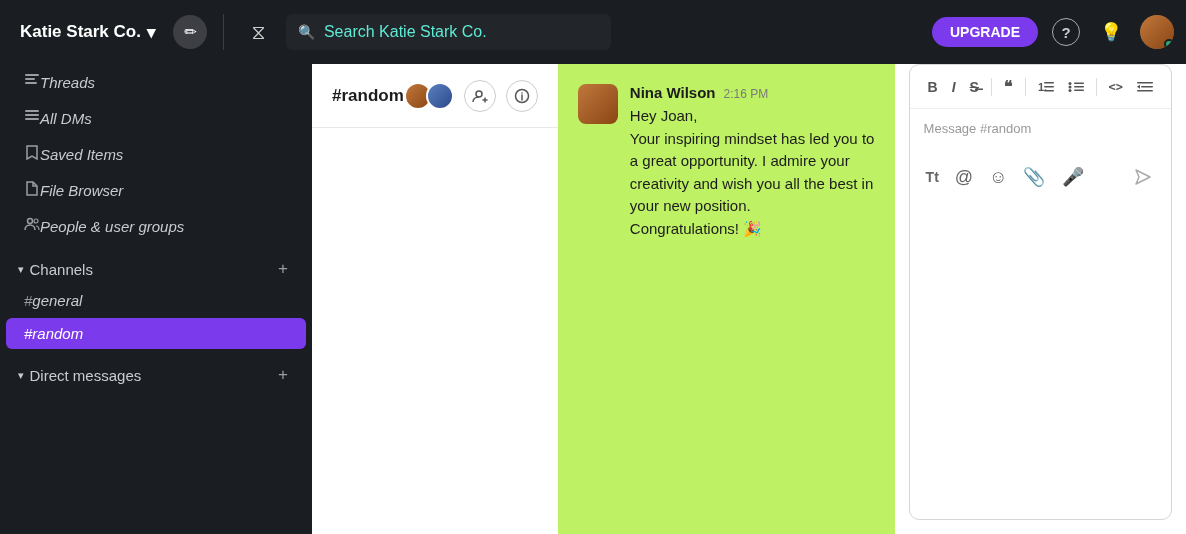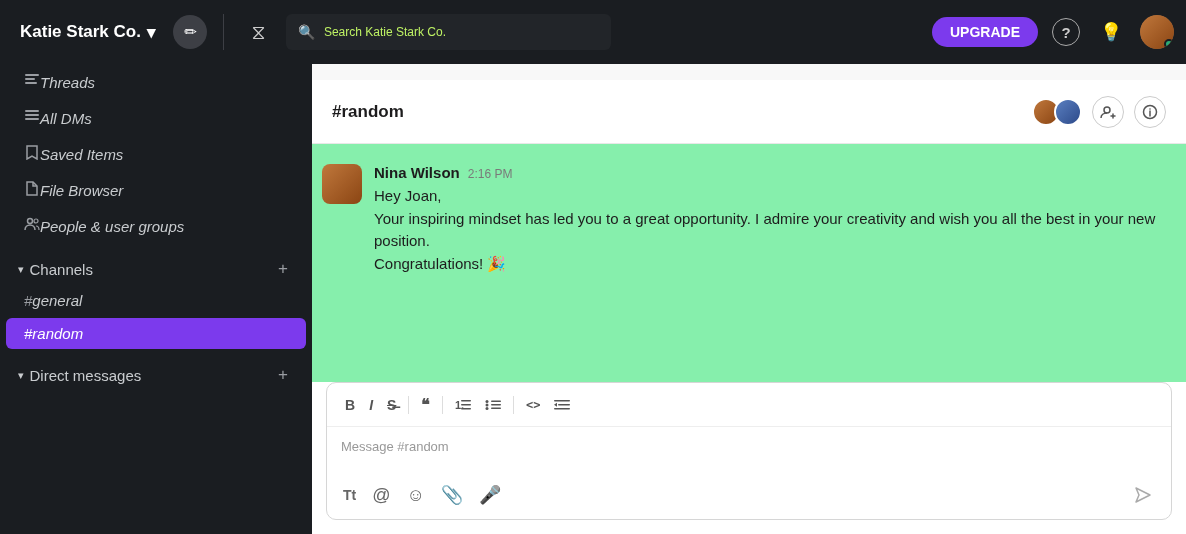--- a/index.html
+++ b/index.html
@@ -26,33 +26,33 @@
     .sidebar { width: 312px; background: #1a1d21; color: #ccc; display: flex; flex-direction: column; flex-shrink: 0; overflow-y: auto; }
     .sidebar-item { display: flex; align-items: center; padding: 7px 18px; font-size: 15px; cursor: pointer; color: #c9cccf; border-radius: 6px; margin: 1px 6px; font-style: italic; }
     .sidebar-item .icon { font-size: 16px; color: #9a9da2; flex-shrink: 0; }
     .sidebar-item.active { background: #7c3aed; color: #fff; }
     .sidebar-item.active .icon { color: #fff; }
     .sidebar-section-header { display: flex; align-items: center; justify-content: space-between; padding: 8px 18px 4px; font-size: 15px; color: #c9cccf; cursor: pointer; margin-top: 6px; }
     .sidebar-section-header .chevron { font-size: 11px; }
     .sidebar-add-btn { width: 22px; height: 22px; border-radius: 4px; display: flex; align-items: center; justify-content: center; font-size: 17px; color: #9a9da2; cursor: pointer; }
 
     
-    .channel-area { flex: 1; display: flex; flex-direction: column; background: #fff; margin-top: 16px; }
+    .channel-area { flex: 1; display: flex; flex-direction: row; background: #fff; }
     .channel-header { display: flex; align-items: center; justify-content: space-between; padding: 12px 20px; border-bottom: 1px solid #e8e8e8; background: #fff; height: 64px; }
     .channel-title { font-weight: 700; font-size: 17px; color: #1d1c1d; }
     .channel-header-right { display: flex; align-items: center; gap: 10px; }
     .avatar-group { display: flex; }
     .avatar-sm { width: 28px; height: 28px; border-radius: 50%; border: 2px solid #fff; margin-left: -6px; }
     .avatar-sm:first-child { margin-left: 0; }
     .avatar-sm-1 { background: linear-gradient(135deg, #c0783c, #8B4513); }
     .avatar-sm-2 { background: linear-gradient(135deg, #5a7fc0, #2d4a8a); }
     .header-icon-btn { width: 32px; height: 32px; border-radius: 50%; border: 1.5px solid #ccc; display: flex; align-items: center; justify-content: center; color: #555; font-size: 16px; cursor: pointer; }
 
     
-    .messages-area { flex: 1; padding: 20px 10px; overflow-y: auto; background: #86efac; }
+    .messages-area { flex: 1; padding: 20px 20px; overflow-y: auto; background: #bef264; }
     .message { display: flex; gap: 12px; }
     .msg-avatar { width: 40px; height: 40px; border-radius: 8px; background: linear-gradient(135deg, #c0783c, #8B4513); flex-shrink: 0; }
     .msg-content { flex: 1; }
     .msg-header { display: flex; align-items: baseline; gap: 8px; margin-bottom: 4px; }
     .msg-name { font-weight: 700; font-size: 15px; color: #1d1c1d; }
     .msg-time { font-size: 12px; color: #7a7a7a; }
     .msg-text { font-size: 15px; color: #1d1c1d; line-height: 1.5; }
 
     
     .composer { border: 1.5px solid #d6d6d6; border-radius: 10px; margin: 0 14px 14px; background: #fff; }
@@ -81,21 +81,21 @@
     <button class="edit-btn">
       <span>✏</span>
     </button>
   </div>
   <div class="topbar-divider"></div>
   <div class="history-btn">
     <span style="font-size:20px;">⧖</span>
   </div>
   <div class="search-bar">
     <span class="search-icon">🔍</span>
-    <span style="font-size:12px;color:#bef264;">Search  Katie Stark Co.</span>
+    <span style="font-size:16px;color:#5eead4;">Search  Katie Stark Co.</span>
   </div>
   <div style="flex:1;"></div>
   <button class="upgrade-btn">
     <span>UPGRADE</span>
   </button>
   <div class="help-btn">
     <span style="width:28px;height:28px;border-radius:50%;border:1.5px solid #aaa;display:flex;align-items:center;justify-content:center;font-size:15px;font-weight:700;">?</span>
   </div>
   <div class="notif-btn">
     <span style="font-size:18px;">💡</span>

